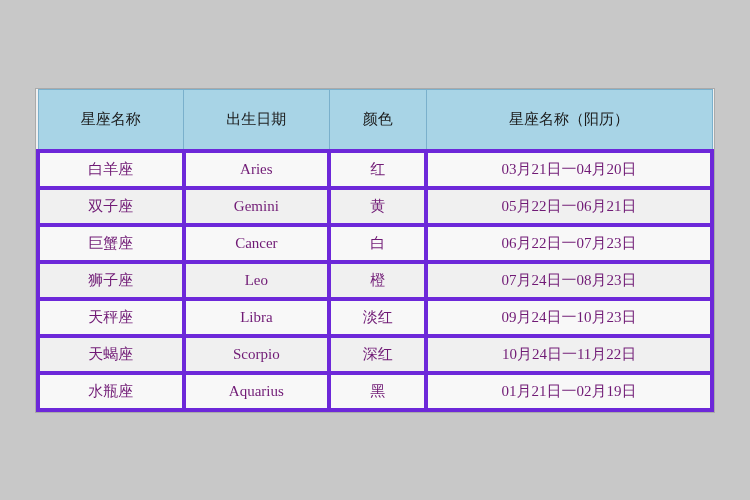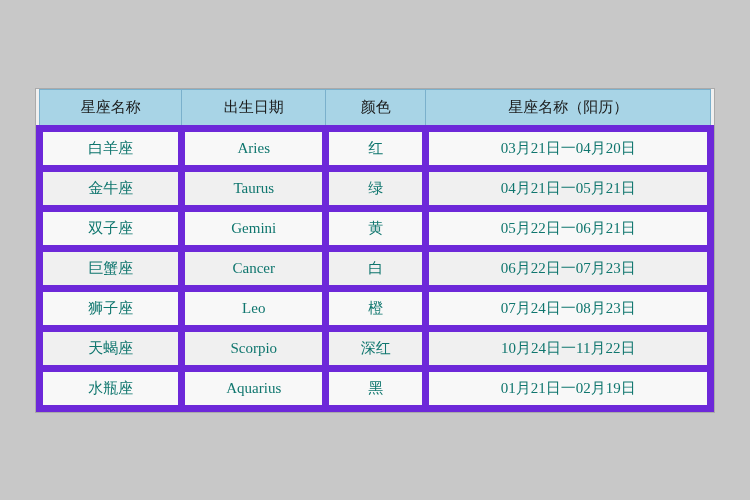--- a/index.html
+++ b/index.html
@@ -22,31 +22,31 @@
       width: 680px;
     }
     table {
       width: 100%;
       border-collapse: collapse;
       font-size: 15px;
     }
     thead tr th {
       background-color: #a8d4e6;
       border: 1px solid #7ab0cc;
-      padding: 8px 10px;
+      padding: 20px 10px;
       text-align: center;
       font-weight: normal;
       color: #1a1a1a;
       margin-top: 16px;
     }
     tbody tr td {
-      border: 7px solid #6d28d9;
+      border: 4px solid #6d28d9;
       padding: 7px 10px;
       text-align: center;
-      color: #0f766e;
+      color: #701a75;
       background-color: #f8f8f8;
     }
     tbody tr:nth-child(even) td {
       background-color: #f0f0f0;
     }
   </style>
 </head>
 <body>
 
 <div class="table-container">
@@ -60,44 +60,44 @@
       </tr>
     </thead>
     <tbody id="table-body">
     <tr>
           <td>白羊座</td>
           <td>Aries</td>
           <td>红</td>
           <td>03月21日一04月20日</td>
         </tr>
         <tr>
-          <td>金牛座</td>
-          <td>Taurus</td>
-          <td>绿</td>
-          <td>04月21日一05月21日</td>
-        </tr>
-        <tr>
           <td>双子座</td>
           <td>Gemini</td>
           <td>黄</td>
           <td>05月22日一06月21日</td>
         </tr>
         <tr>
           <td>巨蟹座</td>
           <td>Cancer</td>
           <td>白</td>
           <td>06月22日一07月23日</td>
         </tr>
         <tr>
           <td>狮子座</td>
           <td>Leo</td>
           <td>橙</td>
           <td>07月24日一08月23日</td>
         </tr>
         <tr>
+          <td>天秤座</td>
+          <td>Libra</td>
+          <td>淡红</td>
+          <td>09月24日一10月23日</td>
+        </tr>
+        <tr>
           <td>天蝎座</td>
           <td>Scorpio</td>
           <td>深红</td>
           <td>10月24日一11月22日</td>
         </tr>
         <tr>
           <td>水瓶座</td>
           <td>Aquarius</td>
           <td>黑</td>
           <td>01月21日一02月19日</td>

